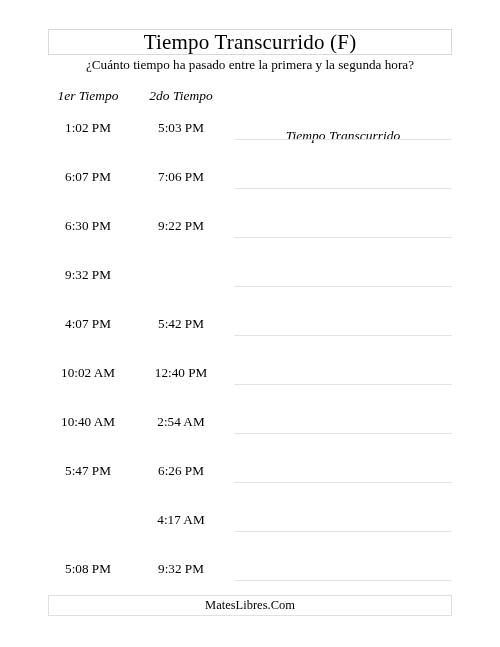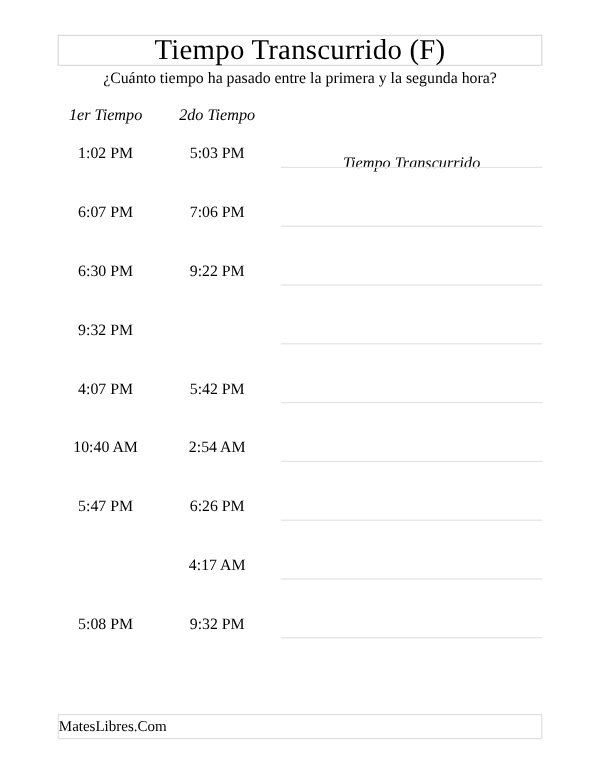--- a/index.html
+++ b/index.html
@@ -31,21 +31,21 @@
     top: 29px;
     width: 404px;
     height: 26px;
     border: 1px solid #d9d9d9;
     box-sizing: border-box;
     display: flex;
     align-items: center;
     justify-content: center;
   }
   .title-text {
-    font-size: 24px;
+    font-size: 21px;
     line-height: 1;
     letter-spacing: 0.2px;
     white-space: nowrap;
   }
 
   
   .subtitle {
     position: absolute;
     left: 0;
     top: 57px;
@@ -111,20 +111,21 @@
   .footer-box {
     position: absolute;
     left: 48px;
     top: 595px;
     width: 404px;
     height: 21px;
     border: 1px solid #e0e0e0;
     box-sizing: border-box;
     display: flex;
     align-items: center;
+    justify-content: center;
   }
   .footer-text {
     font-size: 12.5px;
     line-height: 1;
     white-space: nowrap;
   }
 </style>
 </head>
 <body>
 
@@ -166,20 +167,25 @@
       <div class="cell-time t1">9:32 PM</div>
       <div class="answer-line"></div>
     </div>
 
     <div class="row">
       <div class="cell-time t1">4:07 PM</div>
       <div class="cell-time t2">5:42 PM</div>
       <div class="answer-line"></div>
     </div>
 
+    <div class="row">
+      <div class="cell-time t1">10:02 AM</div>
+      <div class="cell-time t2">12:40 PM</div>
+      <div class="answer-line"></div>
+    </div>
 
     <div class="row">
       <div class="cell-time t1">10:40 AM</div>
       <div class="cell-time t2">2:54 AM</div>
       <div class="answer-line"></div>
     </div>
 
     <div class="row">
       <div class="cell-time t1">5:47 PM</div>
       <div class="cell-time t2">6:26 PM</div>

